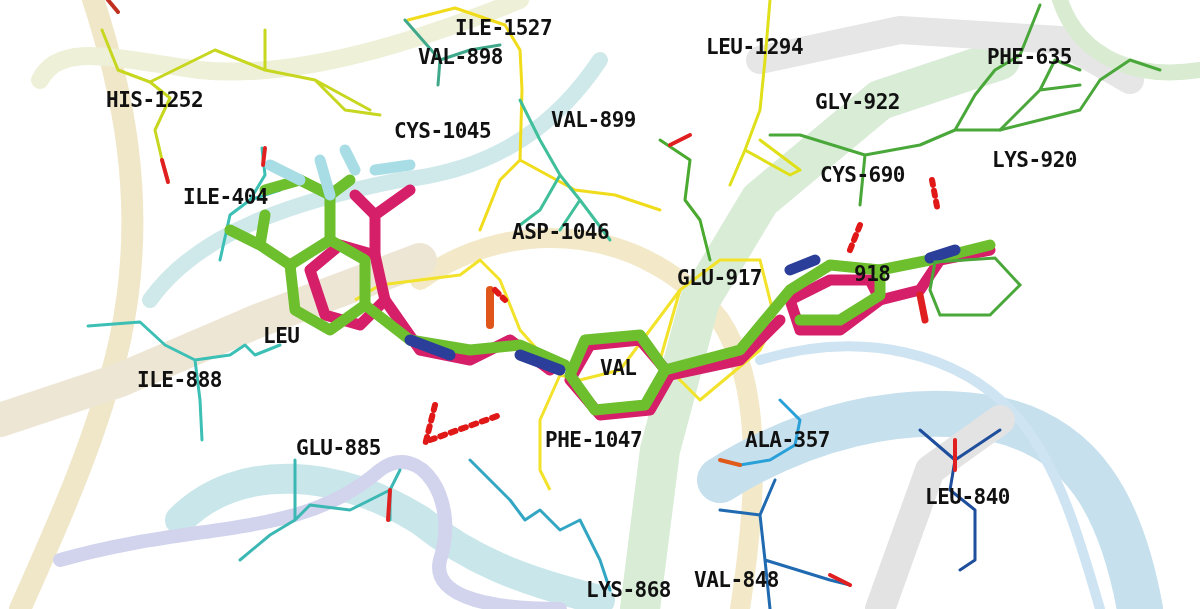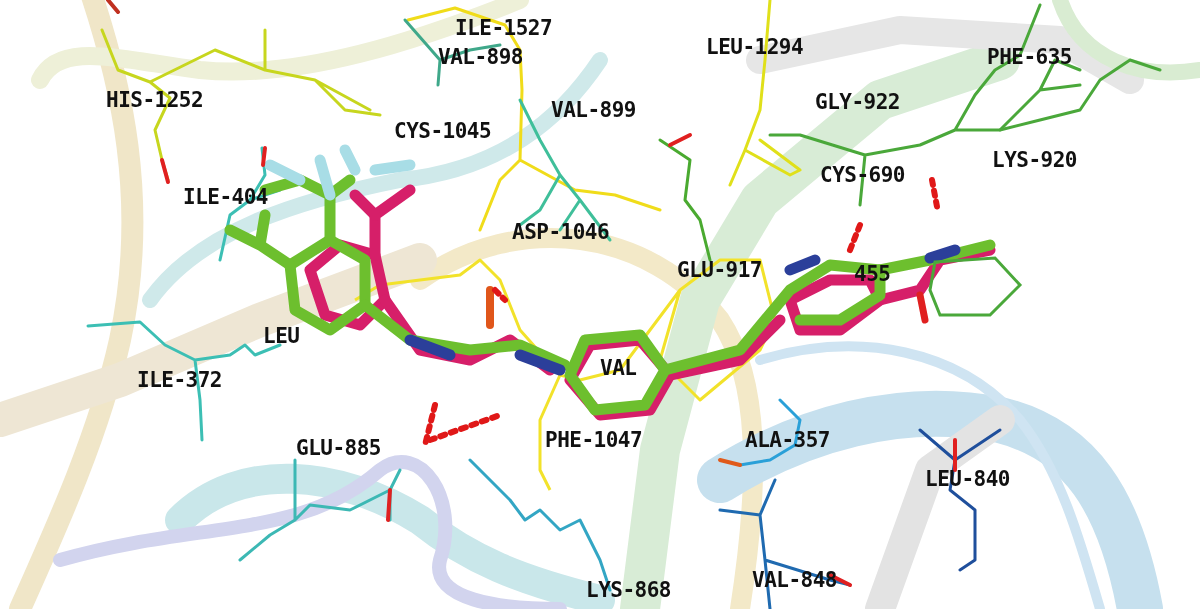--- a/index.html
+++ b/index.html
@@ -116,35 +116,35 @@
     <line x1="955" y1="440" x2="955" y2="470" stroke="#e02020"></line>
     <line x1="670" y1="145" x2="690" y2="135" stroke="#e02020"></line>
     <line x1="830" y1="575" x2="850" y2="585" stroke="#e02020"></line>
   </g>
 
   <g></g>
 </svg>
 
 <div id="labels">
   <div class="label" style="left:455px;top:18px">ILE-1527</div>
-  <div class="label" style="left:438px;top:47px">VAL-898</div>
+  <div class="label" style="left:418px;top:47px">VAL-898</div>
   <div class="label" style="left:706px;top:37px">LEU-1294</div>
   <div class="label" style="left:987px;top:47px">PHE-635</div>
   <div class="label" style="left:106px;top:90px">HIS-1252</div>
   <div class="label" style="left:815px;top:92px">GLY-922</div>
-  <div class="label" style="left:551px;top:100px">VAL-899</div>
+  <div class="label" style="left:551px;top:110px">VAL-899</div>
   <div class="label" style="left:394px;top:121px">CYS-1045</div>
   <div class="label" style="left:992px;top:150px">LYS-920</div>
   <div class="label" style="left:820px;top:165px">CYS-690</div>
   <div class="label" style="left:183px;top:187px">ILE-404</div>
   <div class="label" style="left:512px;top:222px">ASP-1046</div>
-  <div class="label" style="left:677px;top:260px">GLU-917</div>
-  <div class="label" style="left:854px;top:264px">455</div>
+  <div class="label" style="left:677px;top:268px">GLU-917</div>
+  <div class="label" style="left:854px;top:264px">918</div>
   <div class="label" style="left:263px;top:326px">LEU</div>
-  <div class="label" style="left:137px;top:370px">ILE-372</div>
+  <div class="label" style="left:137px;top:370px">ILE-888</div>
   <div class="label" style="left:600px;top:358px">VAL</div>
   <div class="label" style="left:545px;top:430px">PHE-1047</div>
   <div class="label" style="left:745px;top:430px">ALA-357</div>
   <div class="label" style="left:296px;top:438px">GLU-885</div>
-  <div class="label" style="left:925px;top:469px">LEU-840</div>
-  <div class="label" style="left:752px;top:570px">VAL-848</div>
+  <div class="label" style="left:925px;top:487px">LEU-840</div>
+  <div class="label" style="left:694px;top:570px">VAL-848</div>
   <div class="label" style="left:586px;top:580px">LYS-868</div>
 </div>
 
 </body></html>

